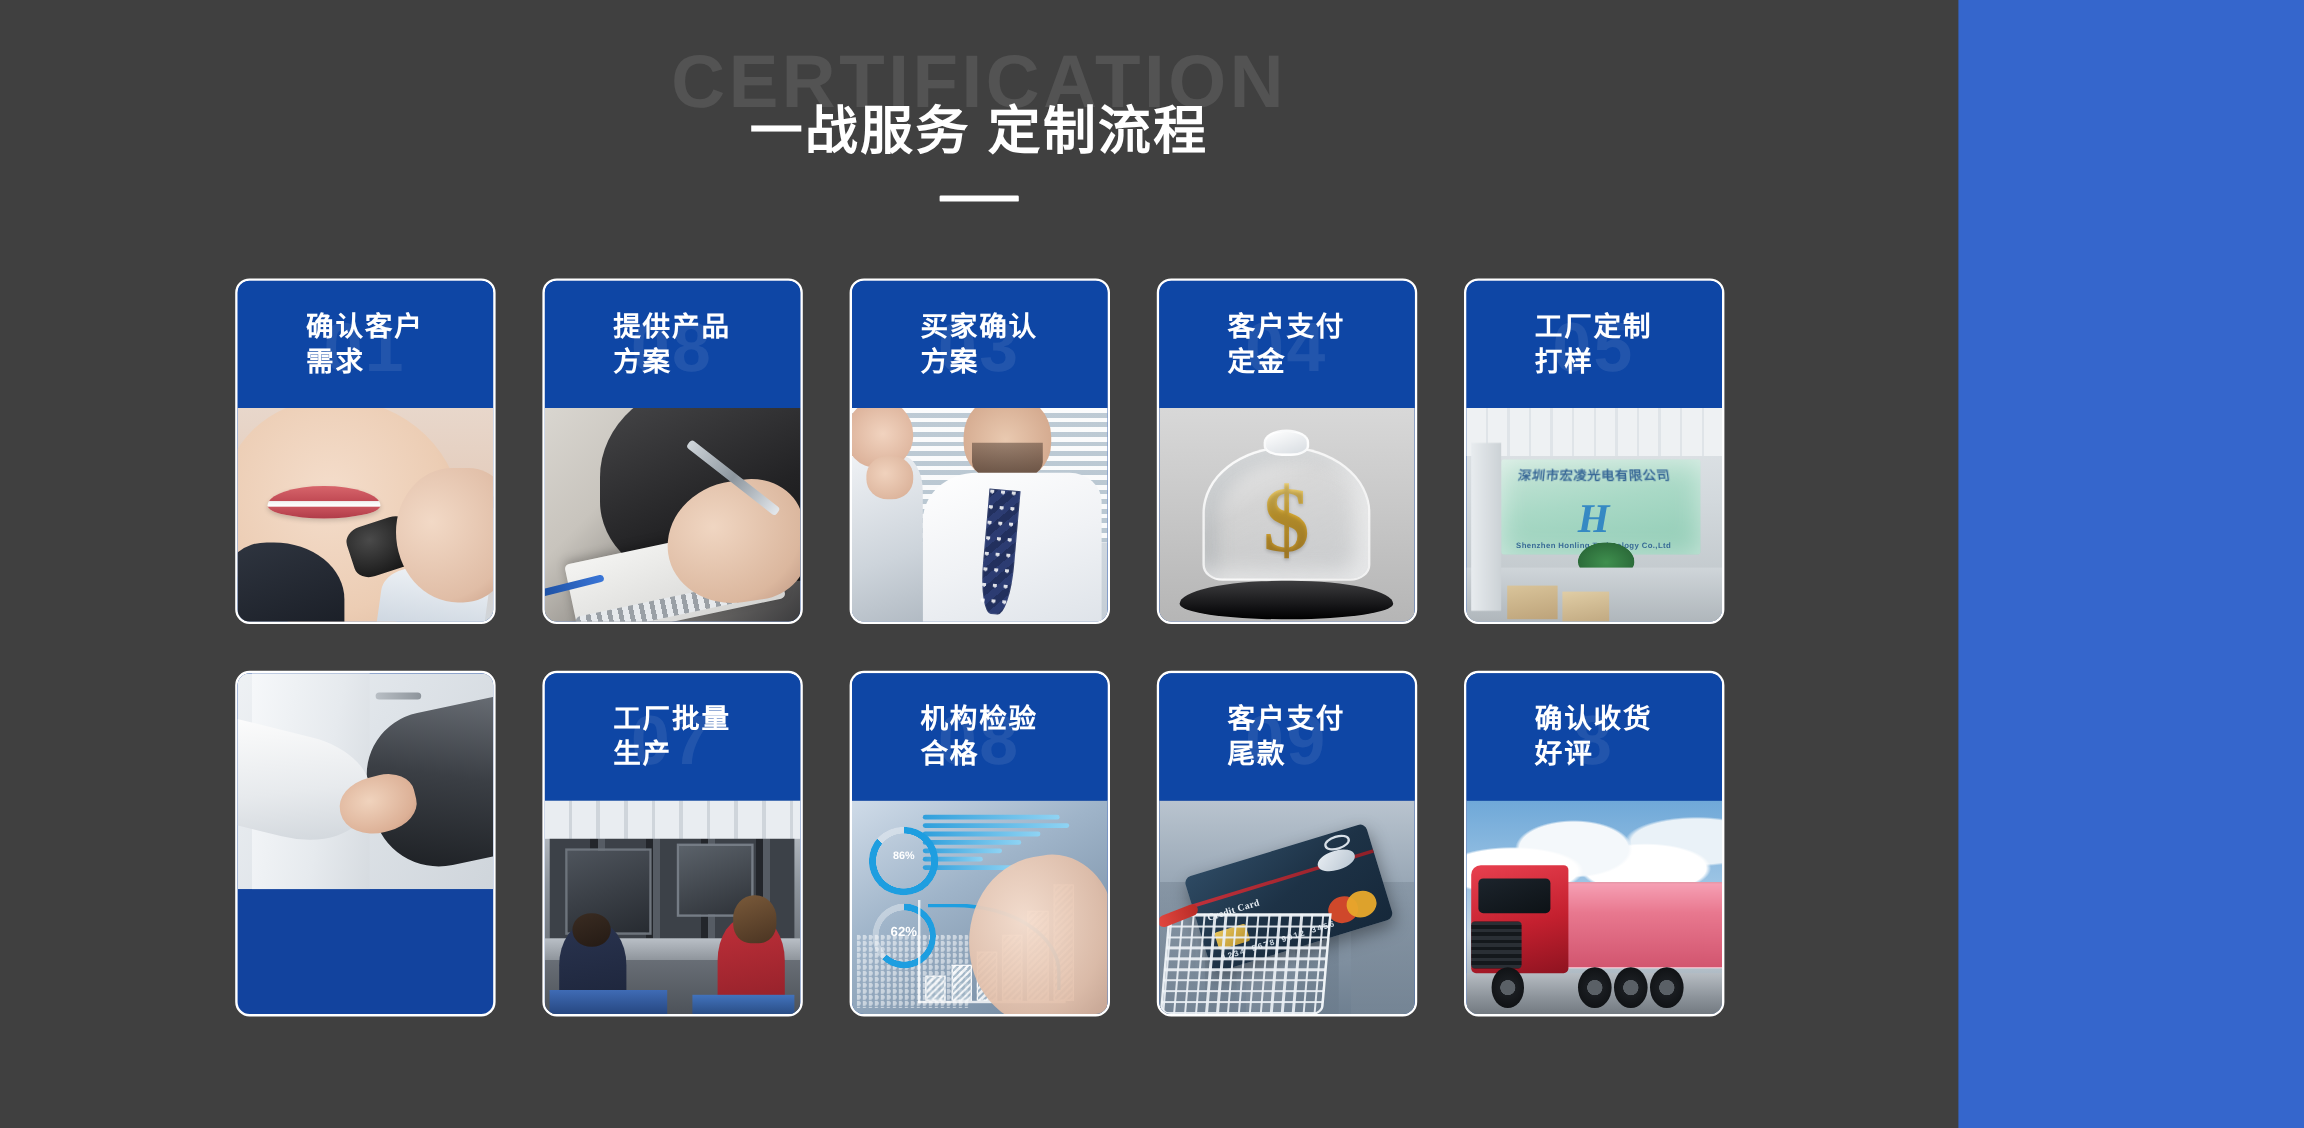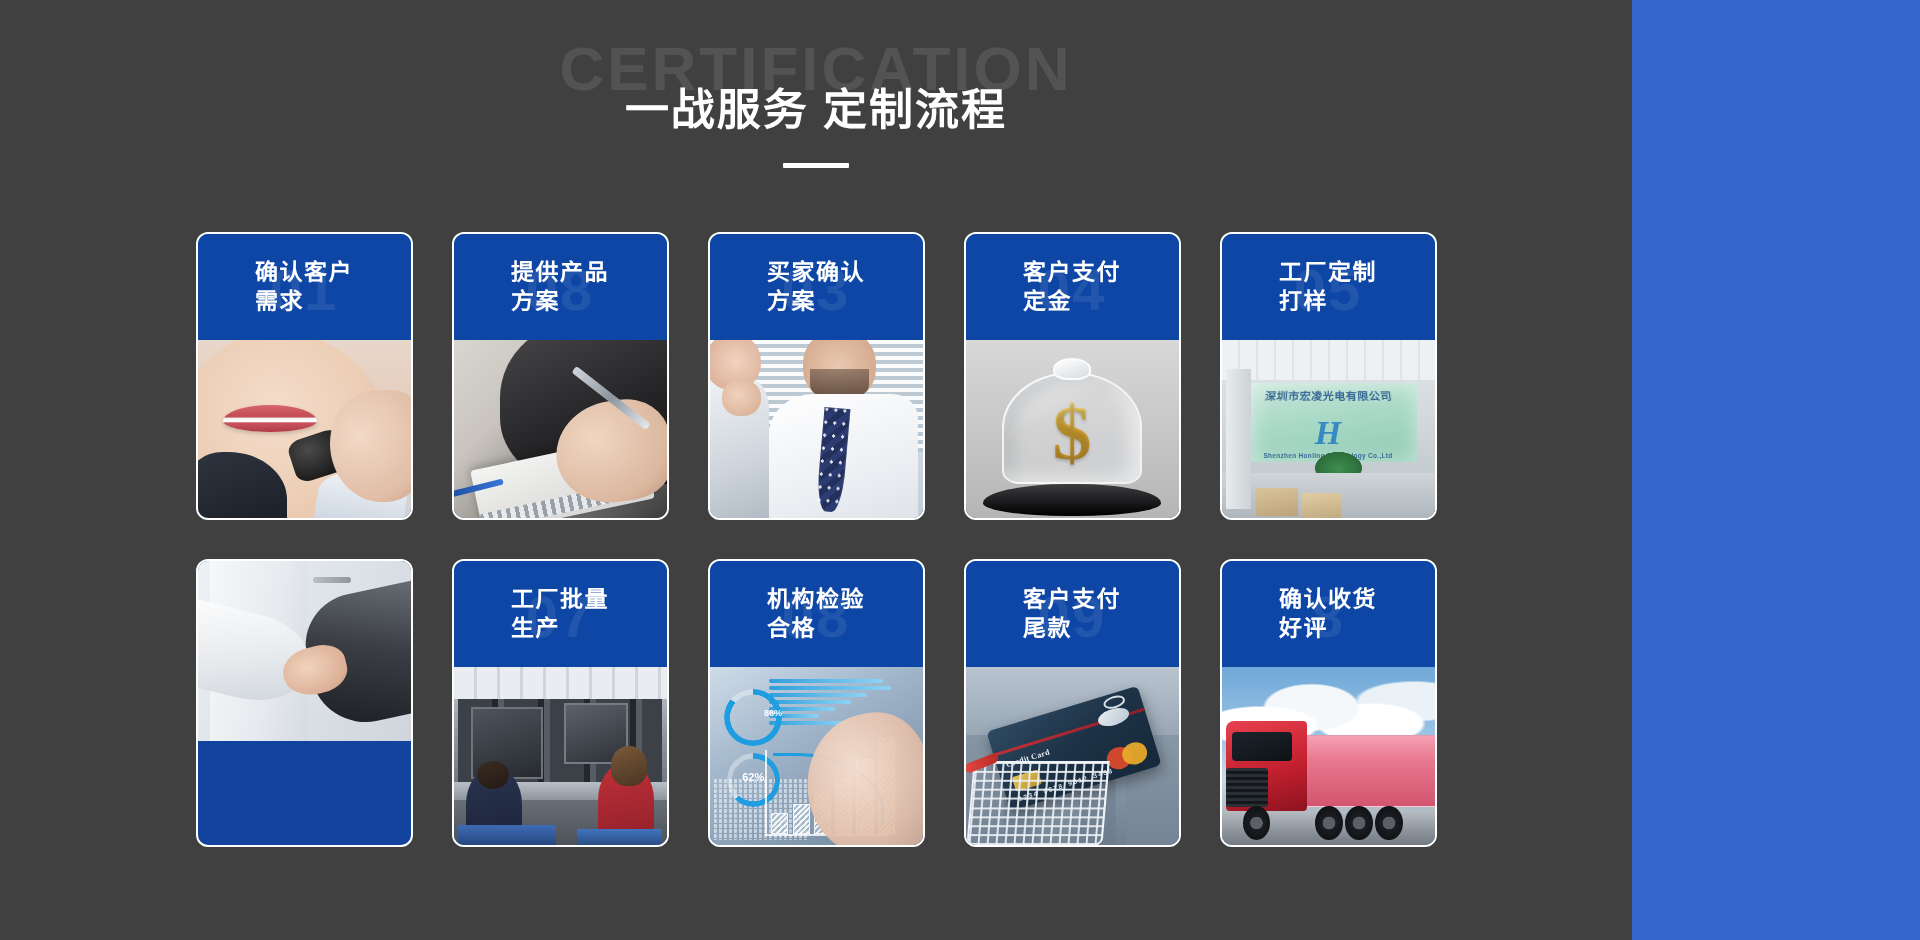--- a/index.html
+++ b/index.html
@@ -301,21 +301,21 @@
 
   
   .ph-data { background: linear-gradient(150deg,#cfdbe8 0%,#9fb4c9 40%,#6c8299 100%); }
   .ph-data .map { position:absolute; left:2%; bottom:4%; width:44%; height:34%;
       background: radial-gradient(circle at 20% 40%, rgba(255,255,255,.75) 0 2px, transparent 2.5px) 0 0/5px 5px;
       opacity:.7; }
   .ph-data .gauge1 { position:absolute; left:7%; top:12%; width:27%; height:32%; border-radius:50%;
       background: conic-gradient(#1e9ee0 0 86%, rgba(255,255,255,.35) 86% 100%);
       -webkit-mask: radial-gradient(circle, transparent 56%, #000 57%);
       mask: radial-gradient(circle, transparent 56%, #000 57%); }
-  .ph-data .g1t { position:absolute; left:7%; top:23%; width:27%; text-align:right;
+  .ph-data .g1t { position:absolute; left:7%; top:23%; width:27%; text-align:center;
       font-size:9px; font-weight:700; color:#fff; }
   .ph-data .gauge2 { position:absolute; left:8%; top:48%; width:25%; height:30%; border-radius:50%;
       background: conic-gradient(#1e9ee0 0 62%, rgba(255,255,255,.35) 62% 100%);
       -webkit-mask: radial-gradient(circle, transparent 56%, #000 57%);
       mask: radial-gradient(circle, transparent 56%, #000 57%); }
   .ph-data .g2t { position:absolute; left:8%; top:58%; width:25%; text-align:center;
       font-size:11px; font-weight:700; color:#fff; }
   .ph-data .hbars { position:absolute; left:28%; top:6%; width:62%; height:28%; }
   .ph-data .hbars i { position:absolute; left:0; height:8%; border-radius:2px;
       background: linear-gradient(90deg,#2f9fdc,#8fd3f3); display:block; }

